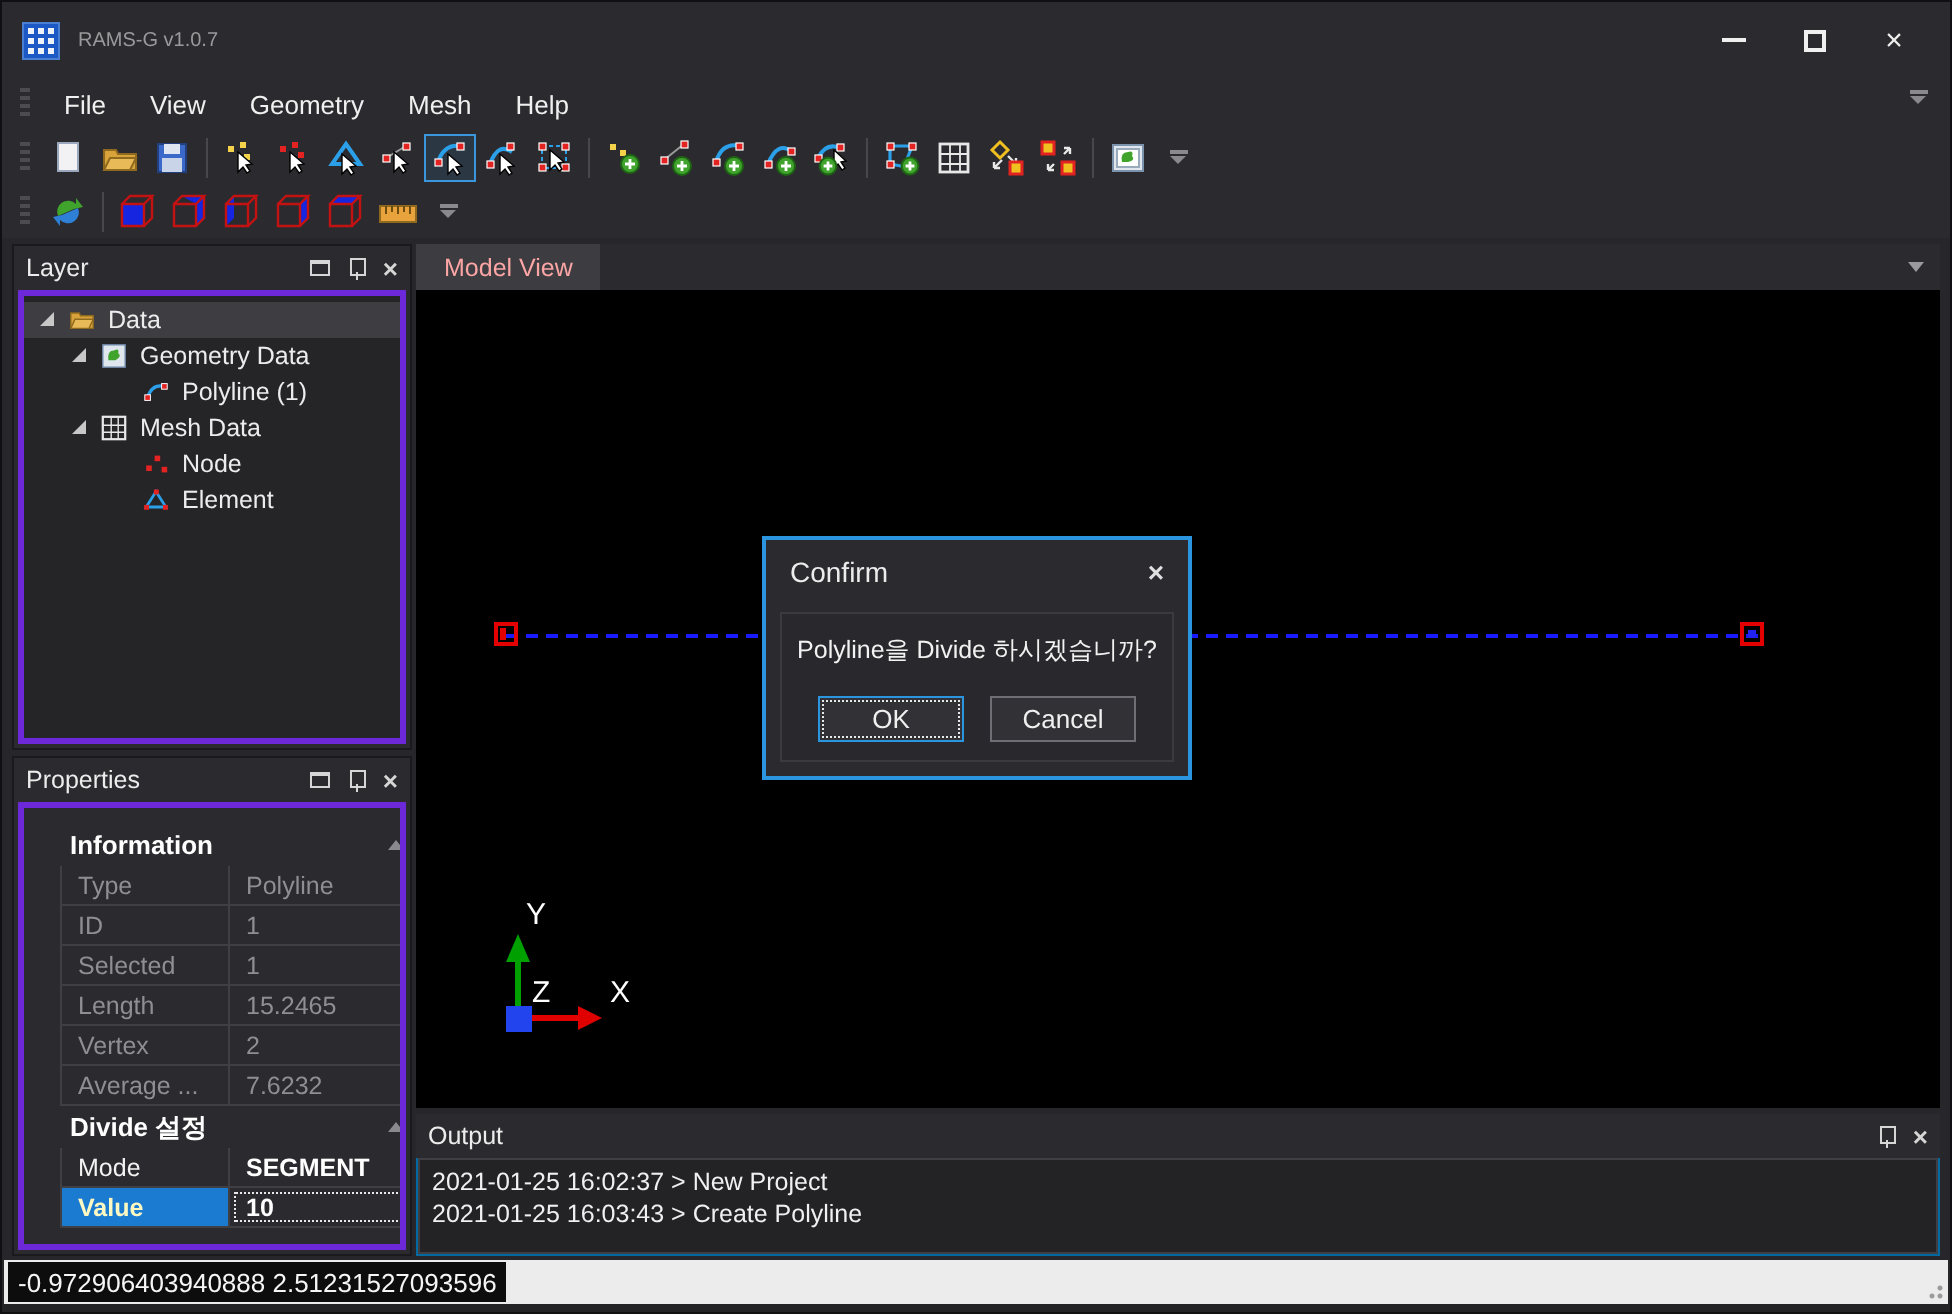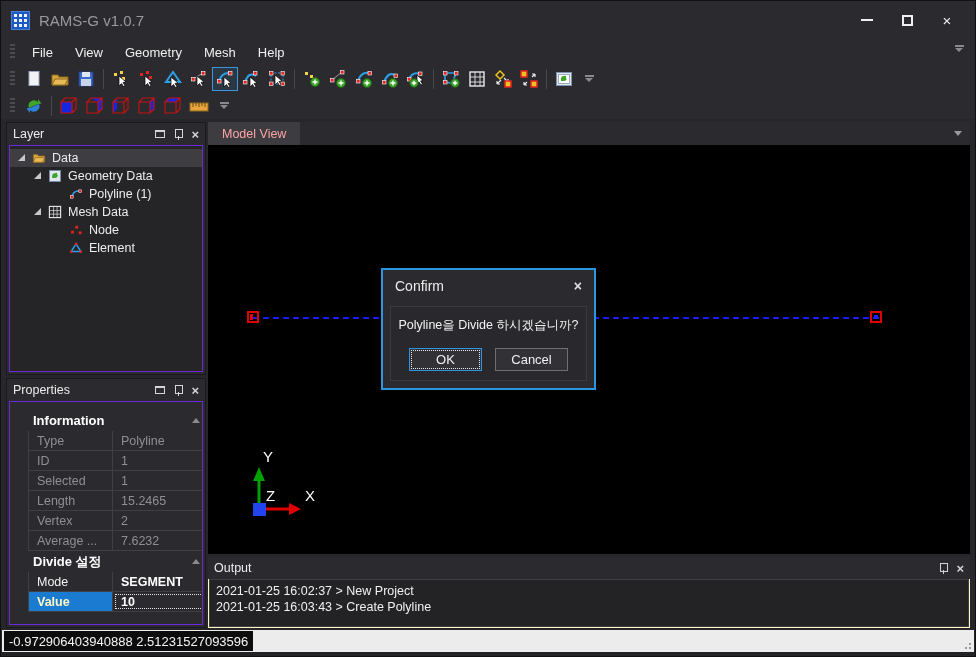--- a/index.html
+++ b/index.html
@@ -3,21 +3,21 @@
 <meta charset="utf-8">
 <style>
   * { margin:0; padding:0; box-sizing:border-box; }
   html,body { width:976px; height:657px; background:#1b1b1d; font-family:"Liberation Sans", sans-serif; }
   .window { position:relative; width:976px; height:657px; background:#27272b; border:1px solid #101012; overflow:hidden; }
 
   
   .titlebar { position:absolute; left:0; top:0; width:100%; height:38px; background:#2b2b2f; display:flex; align-items:center; }
   .app-logo { width:19px; height:19px; margin-left:10px; background:#1d59c4; border:1px solid #4a7fd4; display:grid; grid-template-columns:repeat(3,1fr); grid-template-rows:repeat(3,1fr); gap:2px; padding:2px; }
   .app-logo span { background:#eef2fa; }
-  .app-title { color:#9a9a9c; font-size:15px; margin-left:9px;text-align:center; }
+  .app-title { color:#9a9a9c; font-size:10px; margin-left:9px;text-align:center; }
   .winbtns { position:absolute; right:8px; top:0; height:38px; display:flex; }
   .winbtn { width:40px; height:38px; display:flex; align-items:center; justify-content:center; color:#f0f0f0; font-size:14px; }
   .glyph-min { width:12px; height:2px; background:#f0f0f0; }
   .glyph-max { width:11px; height:11px; border:2px solid #f0f0f0; }
   .glyph-x { font-size:15px; line-height:1; }
 
   
   .menubar { position:absolute; left:0; top:38px; width:100%; height:26px; background:#2b2b2f; display:flex; align-items:center; }
   .grip { width:5px; height:16px; margin:0 6px 0 9px; background:repeating-linear-gradient(to bottom,#4b4b50 0 2px,transparent 2px 4px); }
   .menu-item { color:#f0f0f0; font-size:13px; padding:4px 11px; }
@@ -34,21 +34,21 @@
 
   
   .panel { position:absolute; background:#2b2b2f; border:1px solid #1a1a1c; }
   .panel-header { height:22px; display:flex; align-items:center; padding:0 6px; color:#ececec; font-size:12.5px; background:#2b2b2f; }
   .ph-btns { margin-left:auto; display:flex; align-items:center; gap:9px; }
   .ph-restore { width:10px; height:8px; border:1px solid #d6d6d6; border-top-width:2px; }
   .ph-pin { position:relative; width:8px; height:11px; }
   .ph-pin::before { content:""; position:absolute; left:1px; top:0; width:6px; height:7px; border:1px solid #d6d6d6; }
   .ph-pin::after { content:""; position:absolute; left:3.5px; top:7px; width:1px; height:4px; background:#d6d6d6; }
   .ph-close { color:#d6d6d6; font-size:13px; line-height:1; font-weight:bold; }
-  .panel-body { position:absolute; left:2px; right:2px; top:22px; bottom:2px; background:#252528; border:1px solid #6d28d9; overflow:hidden; }
+  .panel-body { position:absolute; left:2px; right:2px; top:22px; bottom:2px; background:#252528; border:3px solid #6d28d9; overflow:hidden; }
 
   
   .tree { padding-top:3px; font-size:12.5px; color:#ececec; }
   .trow { height:18px; display:flex; align-items:center; gap:5px; }
   .trow.sel { background:#3d3d42; }
   .tw { width:8px; height:8px; flex:0 0 auto; }
   .exp { width:0; height:0; border-bottom:7px solid #c8c8c8; border-left:7px solid transparent; }
   .ticon { width:16px; height:14px; flex:0 0 auto; }
 
   
@@ -79,21 +79,21 @@
   .dialog { position:absolute; left:380px; top:267px; width:215px; height:122px; background:#2b2b2f; border:2px solid #2c95e0; z-index:10; }
   .dlg-title { height:32px; display:flex; align-items:center; padding:0 12px; color:#ececec; font-size:14px;gap:24px; }
   .dlg-close { margin-left:auto; color:#e0e0e0; font-size:14px; font-weight:bold; }
   .dlg-body { position:absolute; left:7px; right:7px; top:36px; bottom:7px; border:1px solid #3a3a3f; background:#29292d; }
   .dlg-msg { text-align:center; margin-top:10px; color:#f2f2f2; font-size:12.5px; }
   .dlg-btns { position:absolute; left:0; right:0; bottom:9px; display:flex; justify-content:center; gap:13px; }
   .dlg-btn { width:73px; height:23px; display:flex; align-items:center; justify-content:center; background:#313136; color:#f0f0f0; font-size:13px; border:1px solid #6e6e74; }
   .btn-ok { border:1px solid #2c95e0; outline:1px dotted #e8e8e8; outline-offset:-3px; }
 
   
-  .output { position:absolute; left:207px; top:556px; width:762px; height:71px; background:#fef9c3; }
+  .output { position:absolute; left:207px; top:556px; width:762px; height:71px; background:#0369a1; }
   .out-body { position:absolute; left:1px; right:1px; top:22px; bottom:1px; background:#232326; border:1px solid #3f3f44; padding:3px 6px; }
   .out-line { color:#f0f0f0; font-size:12.5px; line-height:16px; white-space:nowrap; }
 
   
   .statusbar { position:absolute; left:1px; right:1px; top:629px; height:22px; background:#ececec; }
   .coords { position:absolute; left:2px; top:1px; height:20px; min-width:244px; background:#0d0d0d; color:#f5f5f5; font-size:13px; display:flex; align-items:center; padding:0 5px; }
   .gripper { position:absolute; right:2px; bottom:2px; width:10px; height:10px;
     background:radial-gradient(circle at 8px 8px,#9a9a9a 1px,transparent 1.5px),radial-gradient(circle at 8px 4px,#9a9a9a 1px,transparent 1.5px),radial-gradient(circle at 4px 8px,#9a9a9a 1px,transparent 1.5px); }
   .bottomstrip { position:absolute; left:0; right:0; top:651px; height:6px; background:#232326; }
   svg text { font-family:"Liberation Sans", sans-serif; }

